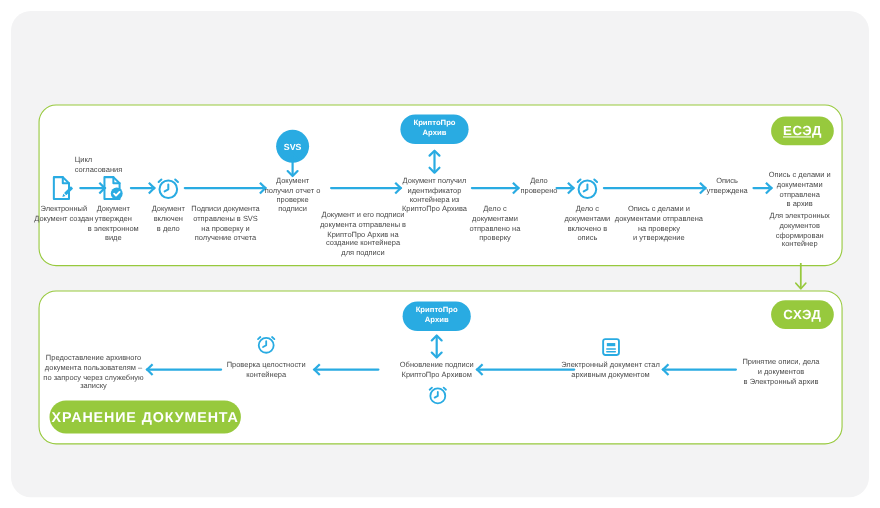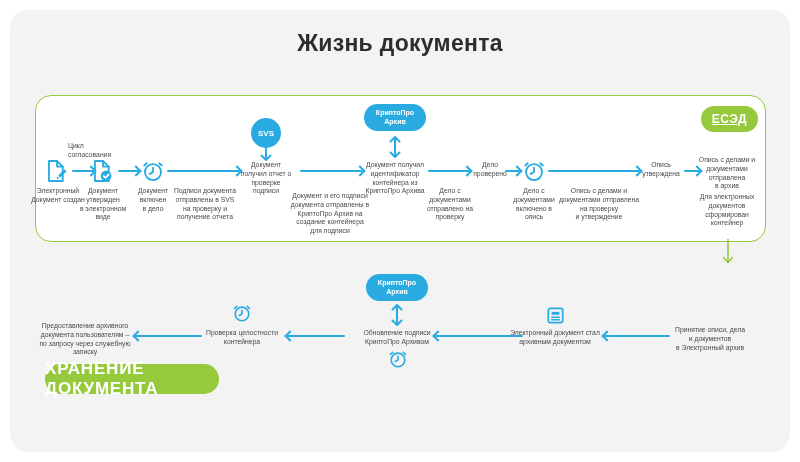--- a/index.html
+++ b/index.html
@@ -8,21 +8,21 @@
   .slide{position:absolute;left:10px;top:10px;width:780px;height:442px;
          background:var(--slide_bg);border-radius:18px;}
   .title{position:absolute;left:0;right:0;top:30px;text-align:center;
          font-size:23px;font-weight:bold;color:var(--title);letter-spacing:.3px;}
   .flow-box{position:absolute;background:#fff;border:1.6px solid var(--green);border-radius:16px;}
   .box-top{left:35px;top:95px;width:729px;height:145px;}
   .box-bottom{left:35px;top:264px;width:729px;height:138px;}
   .badge{position:absolute;background:var(--green);color:#fff;border-radius:15px;
          display:flex;align-items:center;justify-content:center;font-weight:bold;}
   .badge.small{width:57px;height:26px;font-size:12px;letter-spacing:.5px;}
-  .badge.large{width:174px;height:30px;font-size:17px;letter-spacing:.8px;}
+  .badge.large{width:174px;height:30px;font-size:13px;letter-spacing:.8px;}
   .lbl{position:absolute;font-size:6.8px;line-height:1.3;color:var(--text);
        text-align:center;white-space:pre-line;}
   .lbl.left{text-align:left;}
   .bubble{position:absolute;background:var(--teal);color:#fff;font-weight:bold;
           display:flex;align-items:center;justify-content:center;text-align:center;
           white-space:pre-line;}
   .bubble.circle{width:30px;height:30px;border-radius:50%;font-size:8px;}
   .bubble.pill{width:62px;height:27px;border-radius:14px;font-size:7px;line-height:1.2;}
   .icon{position:absolute;color:var(--teal);}
   .arrow{position:absolute;height:2px;background:var(--teal);border-radius:1px;}
@@ -30,21 +30,20 @@
                 border:2px solid var(--teal);top:-3px;}
   .arrow.r::after{right:-1px;border-left:none;border-bottom:none;transform:rotate(45deg);}
   .arrow.l::after{left:-1px;border-right:none;border-bottom:none;transform:rotate(-45deg);}
   svg{display:block;}
 </style>
 </head>
 <body>
 
 <div class="page">
   <div class="slide"></div>
-  <div class="title">Жизнь документа</div>
 
   <section class="flow-box box-top">
     <div class="badge small" style="position:absolute;right:7px;top:10px;text-decoration:underline;">ЕСЭД</div>
   </section>
 
   <div class="lbl left" style="left:68px;top:142px;width:80px;">Цикл
 согласования</div>
 
   <div class="icon" style="left:43px;top:158px;">
     <svg width="26" height="26" viewBox="0 0 24 24" fill="none" stroke="currentColor" stroke-width="1.7" stroke-linecap="round" stroke-linejoin="round">
@@ -170,20 +169,23 @@
 сформирован
 контейнер</div>
 
   <div class="icon" style="left:721px;top:239px;color:var(--green);">
     <svg width="14" height="26" viewBox="0 0 14 26" fill="none" stroke="currentColor" stroke-width="1.6" stroke-linecap="round" stroke-linejoin="round">
       <line x1="7" y1="0" x2="7" y2="22"></line>
       <polyline points="2.5,18.5 7,23.5 11.5,18.5"></polyline>
     </svg>
   </div>
 
+  <section class="flow-box box-bottom">
+    <div class="badge small" style="position:absolute;right:7px;top:8px;">СХЭД</div>
+  </section>
 
   <div class="lbl" style="left:660px;top:326px;width:100px;">Принятие описи, дела
 и документов
 в Электронный архив</div>
 
   <div class="arrow l" style="left:604px;top:335px;width:66px;"></div>
 
   <div class="icon" style="left:544px;top:304px;">
     <svg width="23" height="23" viewBox="0 0 24 24" fill="none" stroke="currentColor" stroke-width="1.8" stroke-linecap="round" stroke-linejoin="round">
       <rect x="4.5" y="4.5" width="15" height="15" rx="2"></rect>

